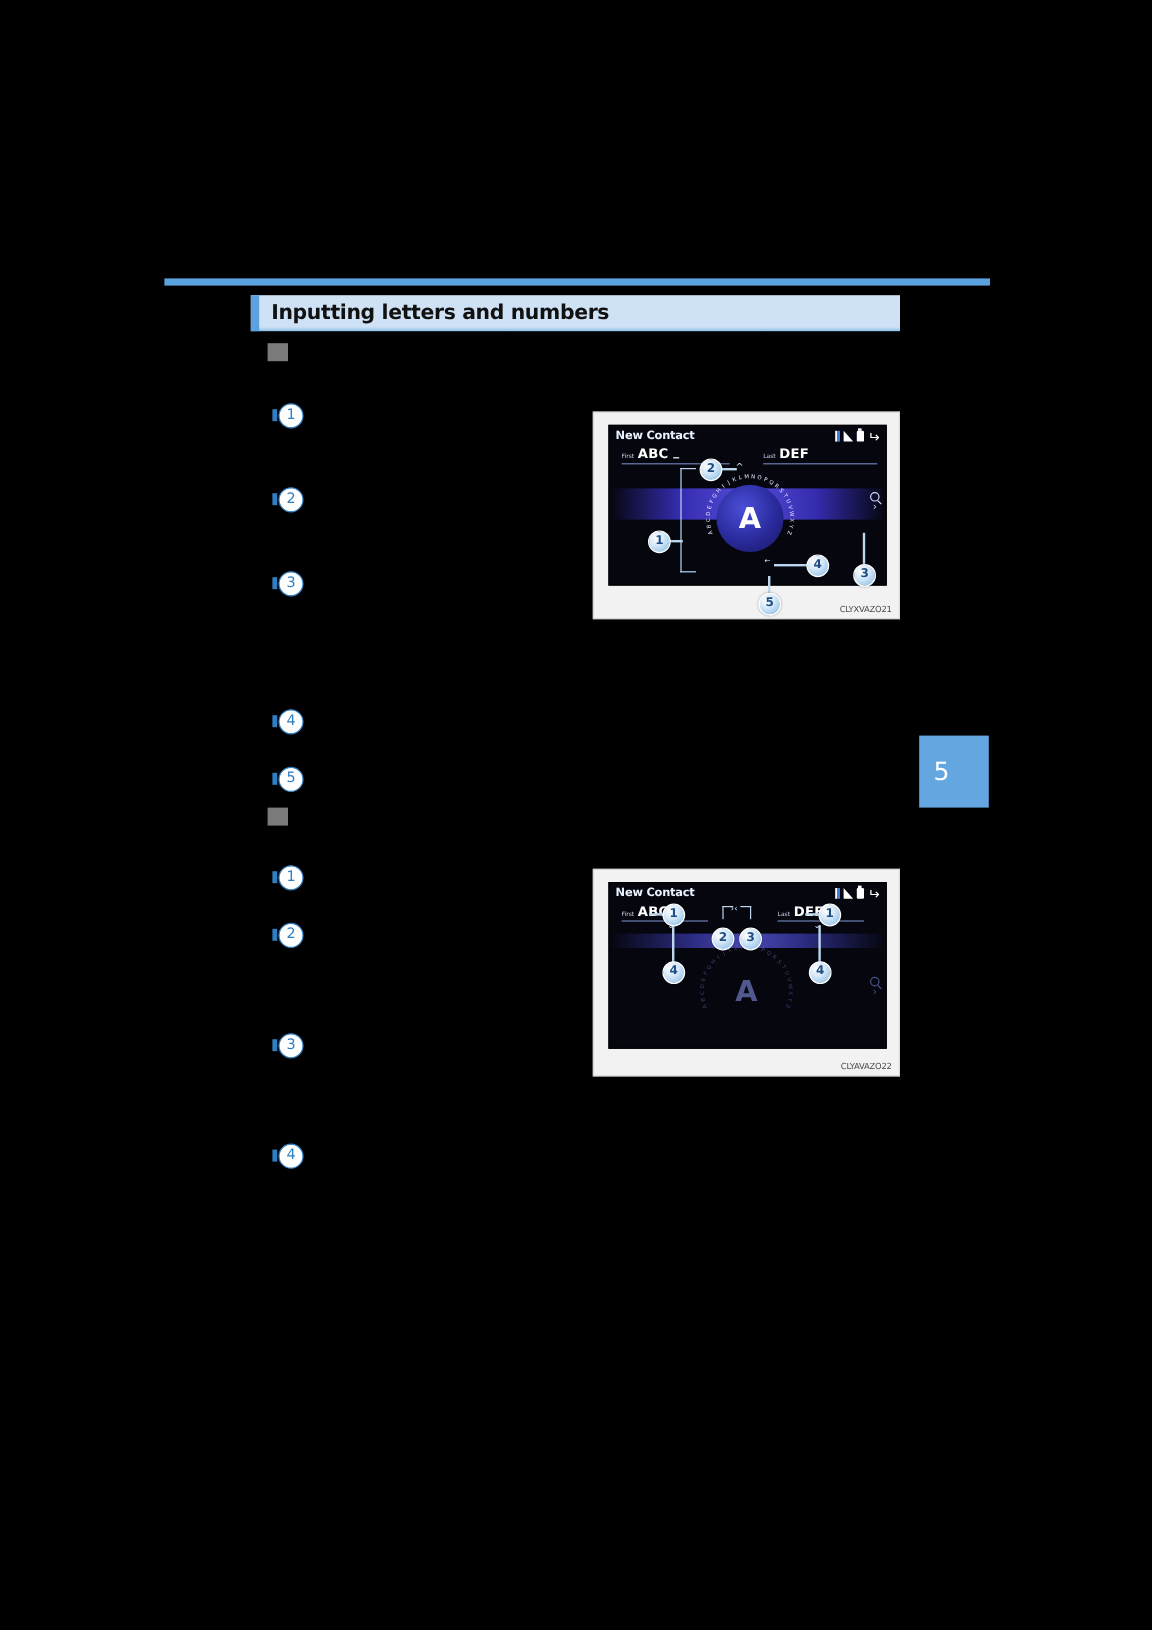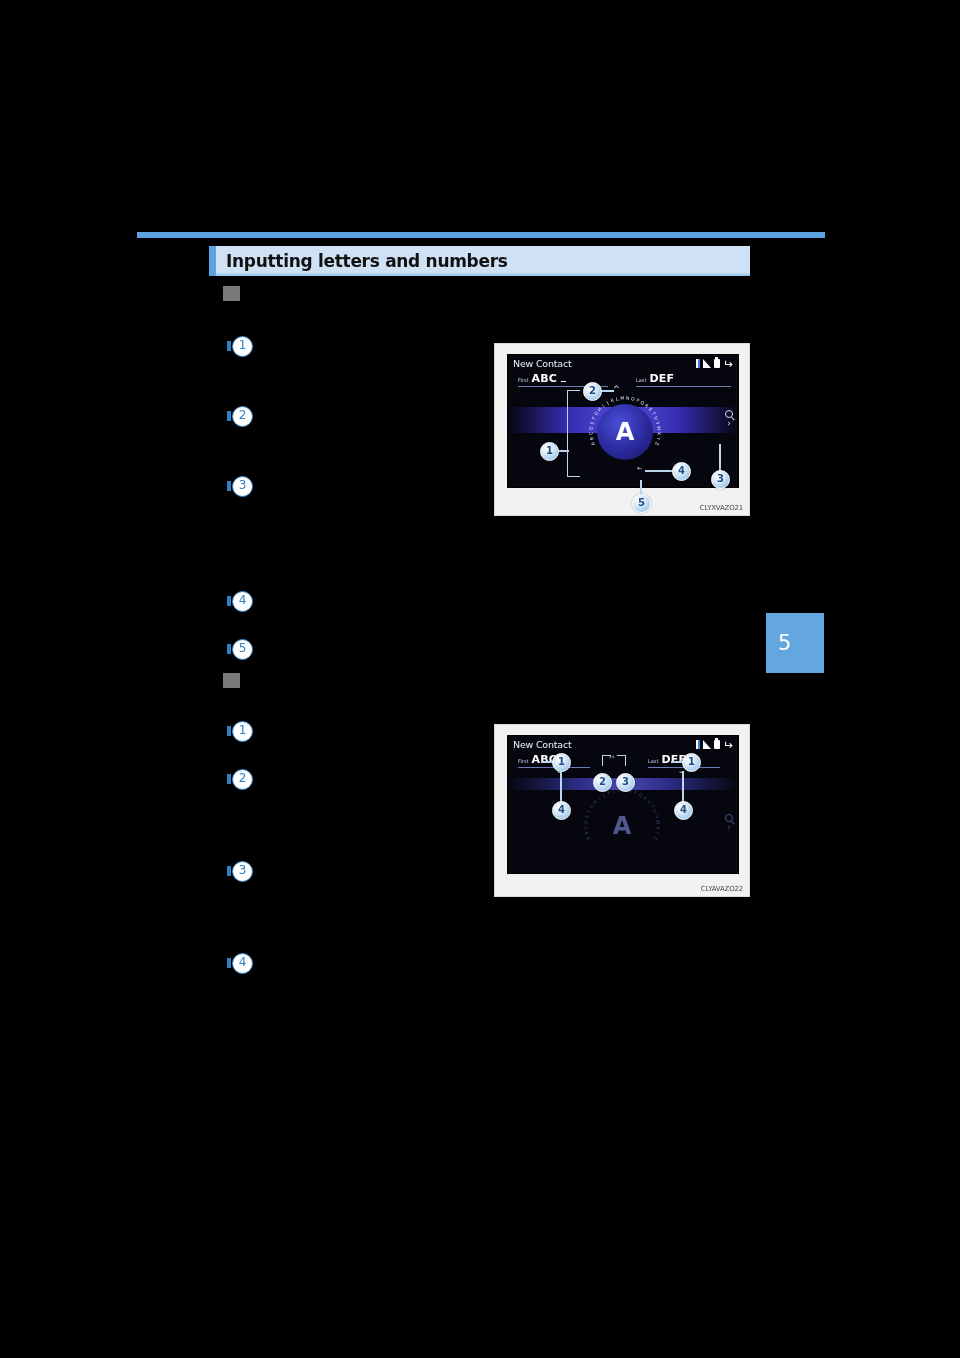--- a/index.html
+++ b/index.html
@@ -140,21 +140,21 @@
     height: 17px;
     display: flex;
     align-items: center;
     justify-content: space-between;
     padding: 0 5px;
     box-sizing: border-box;
   }
   .hu-title {
     color: #eaf2ff;
     font-size: 9.5px;
-    font-weight: 400;
+    font-weight: 700;
     font-family: "DejaVu Sans", sans-serif;
     letter-spacing: -0.2px;
   }
   .hu-statusicons {
     display: flex;
     align-items: center;
     gap: 3px;
   }
   .ic-bt {
     width: 4px; height: 9px;

